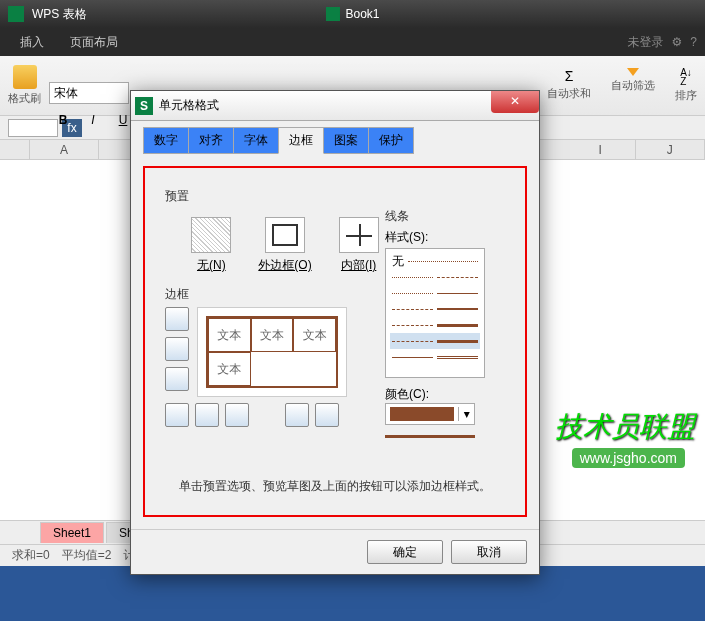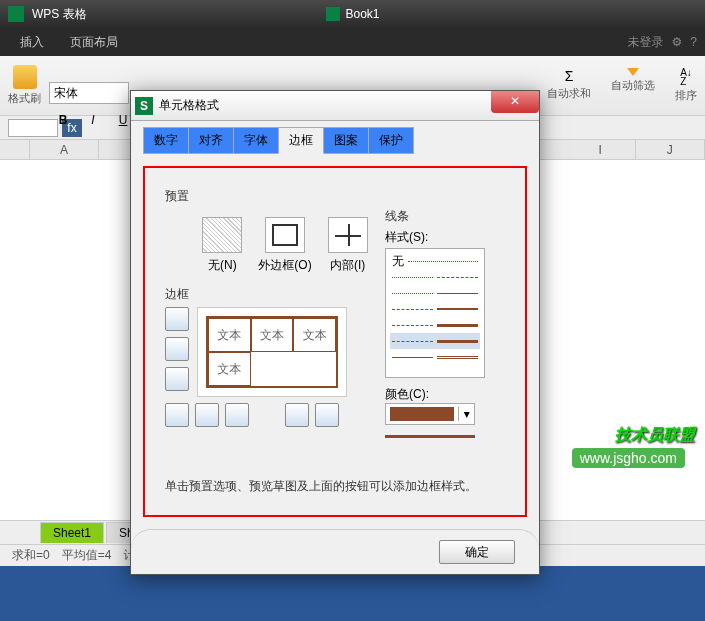--- a/index.html
+++ b/index.html
@@ -17,38 +17,38 @@
 .tb-btn{width:28px;height:28px;border:1px solid transparent;display:flex;align-items:center;justify-content:center;cursor:pointer;}
 .font-select{width:80px;height:22px;border:1px solid #aaa;padding:2px 4px;background:#fff;}
 .sub-toolbar{height:24px;background:#eee;border-bottom:1px solid #ccc;display:flex;align-items:center;padding:0 8px;gap:4px;}
 .cell-ref{width:50px;height:18px;border:1px solid #aaa;background:#fff;padding:1px 4px;}
 .fx-btn{width:20px;height:18px;background:#3a5f8a;color:#fff;display:flex;align-items:center;justify-content:center;}
 .sheet-area{position:relative;height:380px;background:#fff;overflow:hidden;}
 .col-headers{height:20px;background:#e8e8e8;display:flex;border-bottom:1px solid #ccc;}
 .col-h{width:70px;border-right:1px solid #ccc;text-align:center;line-height:20px;color:#555;}
 .sheet-body{height:360px;background:#fff;}
 .sheet-tabs{height:24px;background:#eee;border-top:1px solid #ccc;display:flex;align-items:center;padding-left:40px;gap:2px;}
-.sheet-tab{padding:3px 12px;background:#84cc16;border:1px solid #ccc;border-bottom:none;cursor:pointer;}
+.sheet-tab{padding:3px 12px;background:#fca5a5;border:1px solid #ccc;border-bottom:none;cursor:pointer;}
 .sheet-tab.inactive{background:#ddd;}
 .status-bar{height:22px;background:#eee;border-top:1px solid #ccc;display:flex;align-items:center;padding:0 12px;gap:12px;color:#555;}
 .taskbar{height:40px;background:linear-gradient(#4a5a6a,#2a3a4a);display:flex;align-items:center;padding:0 8px;gap:4px;}
 .start-btn{width:40px;height:32px;background:radial-gradient(circle,#7db9e8,#1e5799);border-radius:4px;}
 .task-item{width:50px;height:32px;background:rgba(255,255,255,0.1);border:1px solid rgba(255,255,255,0.2);border-radius:2px;}
 
 .dialog{position:absolute;left:130px;top:90px;width:410px;background:#f0f0f0;border:1px solid #555;box-shadow:0 4px 20px rgba(0,0,0,0.5);}
 .dlg-title{height:30px;background:linear-gradient(#fff,#e8e8e8);display:flex;align-items:center;padding:0 4px;border-bottom:1px solid #aaa;}
 .dlg-icon{width:18px;height:18px;background:#0a8043;color:#fff;text-align:center;line-height:18px;font-weight:bold;margin-right:6px;}
 .dlg-close{position:absolute;right:0;top:0;width:48px;height:22px;background:linear-gradient(#e88,#c33);color:#fff;text-align:center;line-height:20px;border-radius:0 0 4px 4px;cursor:pointer;}
 .dlg-tabs{display:flex;padding:6px 12px 0;gap:0;}
 .dlg-tab{padding:4px 10px;border:1px solid #aaa;background:#3b82f6;cursor:pointer;margin-right:-1px;}
 .dlg-tab.active{background:#f0f0f0;border-bottom-color:#f0f0f0;position:relative;z-index:1;}
 .dlg-body{padding:12px;position:relative;}
 .red-frame{border:2px solid #e00;padding:20px;}
 .section-label{color:#333;margin-bottom:4px;}
-.preset-row{display:flex;gap:16px;justify-content:center;padding:8px 0 12px;}
+.preset-row{display:flex;gap:27px;justify-content:center;padding:8px 0 12px;text-decoration:underline;}
 .preset-item{display:flex;flex-direction:column;align-items:center;gap:4px;cursor:pointer;}
 .preset-box{width:40px;height:36px;border:1px solid #aaa;background:#fff;display:flex;align-items:center;justify-content:center;position:relative;}
 .preset-none{background-image:repeating-linear-gradient(45deg,transparent,transparent 2px,#ccc 2px,#ccc 3px);}
 .preset-outer::after{content:"";position:absolute;inset:6px;border:2px solid #333;}
 .preset-inner::before{content:"";position:absolute;left:50%;top:6px;bottom:6px;width:2px;background:#333;}
 .preset-inner::after{content:"";position:absolute;top:50%;left:6px;right:6px;height:2px;background:#333;}
 .border-section{display:flex;gap:8px;}
 .edge-btns{display:flex;flex-direction:column;gap:6px;}
 .edge-btn{width:24px;height:24px;border:1px solid #888;background:linear-gradient(#fff,#d0e0f0);cursor:pointer;border-radius:2px;}
 .preview-box{width:150px;height:90px;border:1px solid #ccc;background:#fff;position:relative;}
@@ -63,24 +63,24 @@
 .ls-solid{border-top-style:solid;}
 .ls-dot{border-top-style:dotted;}
 .ls-dash{border-top-style:dashed;}
 .ls-thick{border-top-width:3px;border-top-style:solid;}
 .ls-double{border-top-style:double;border-top-width:3px;}
 .color-row{margin-top:8px;}
 .color-sel{width:90px;height:22px;border:1px solid #aaa;background:#fff;display:flex;align-items:center;cursor:pointer;}
 .color-swatch{width:66px;height:14px;background:#8a4a2a;margin:0 4px;}
 .color-arrow{width:16px;border-left:1px solid #aaa;text-align:center;}
 .sample-line{width:90px;height:0;border-top:3px solid #8a4a2a;margin-top:10px;}
-.hint-text{margin-top:10px;color:#333;}
-.dlg-footer{display:flex;justify-content:flex-end;gap:8px;padding:10px 24px;border-top:1px solid #ccc;border-radius:20px;}
+.hint-text{margin-top:10px;color:#333;text-align:center;}
+.dlg-footer{display:flex;justify-content:flex-end;gap:8px;padding:10px 12px;border-top:1px solid #ccc;}
 .dlg-btn{width:76px;height:24px;border:1px solid #888;background:linear-gradient(#fff,#ddd);cursor:pointer;border-radius:2px;}
-.watermark{position:absolute;right:10px;bottom:40px;color:#0d0;font-size:16px;font-weight:bold;text-shadow:1px 1px 2px #000;font-style:italic;}
+.watermark{position:absolute;right:10px;bottom:40px;color:#0d0;font-size:28px;font-weight:normal;text-shadow:1px 1px 2px #000;font-style:italic;}
 .watermark-url{position:absolute;right:20px;bottom:18px;color:#fff;font-size:14px;background:rgba(0,150,0,0.7);padding:2px 8px;border-radius:4px;}
 .tb-label{font-size:11px;color:#555;}
 .brush-icon{width:24px;height:24px;background:linear-gradient(#f8d060,#e8a020);border-radius:3px;}
 .icon-sum{font-size:14px;}
 .icon-filter{width:0;height:0;border-left:6px solid transparent;border-right:6px solid transparent;border-top:8px solid #f4a020;}
 .icon-sort{font-size:10px;line-height:9px;}
 .right-tools{position:absolute;right:8px;display:flex;gap:20px;}
 </style>
 </head>
 <body>
@@ -154,21 +154,21 @@
     <div class="sheet-body"></div>
   </div>
   <div class="sheet-tabs">
     <div class="sheet-tab">Sheet1</div>
     <div class="sheet-tab inactive">Sheet2</div>
     <div class="sheet-tab inactive">Sheet3</div>
     <span style="padding:0 6px;">+</span>
   </div>
   <div class="status-bar">
     <span>求和=0</span>
-    <span>平均值=4</span>
+    <span>平均值=2</span>
     <span>计数=0</span>
   </div>
 
   <div class="dialog">
     <div class="dlg-title">
       <div class="dlg-icon">S</div>
       <span>单元格格式</span>
       <div class="dlg-close">✕</div>
     </div>
     <div class="dlg-tabs">
@@ -265,20 +265,21 @@
               </div>
               <div class="sample-line"></div>
             </div>
           </div>
         </div>
         <div class="hint-text">单击预置选项、预览草图及上面的按钮可以添加边框样式。</div>
       </div>
     </div>
     <div class="dlg-footer">
       <button class="dlg-btn">确定</button>
+      <button class="dlg-btn">取消</button>
     </div>
   </div>
 
   <div class="watermark">技术员联盟</div>
   <div class="watermark-url">www.jsgho.com</div>
 </div>
 <div class="taskbar">
   <div class="start-btn"></div>
   <div class="task-item"></div>
   <div class="task-item"></div>

